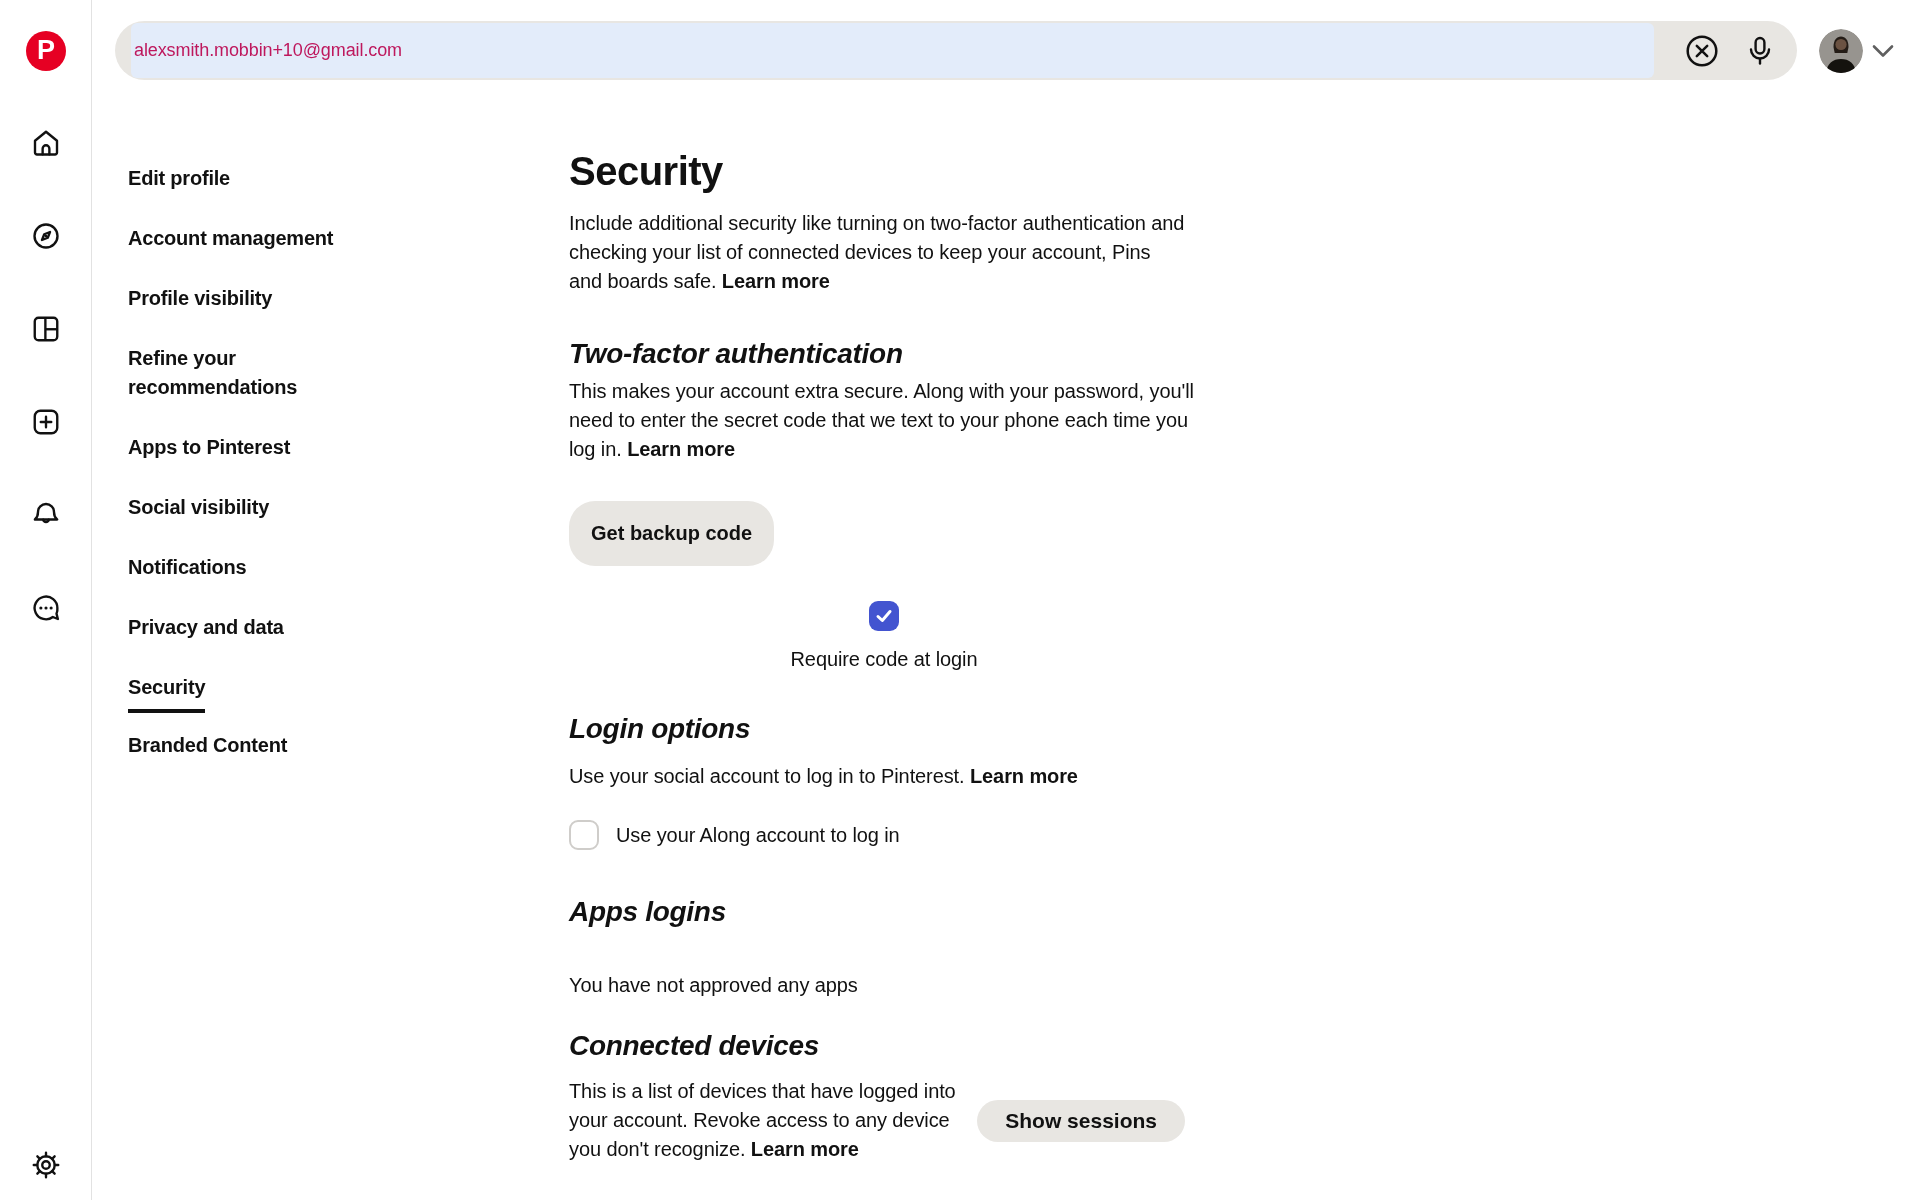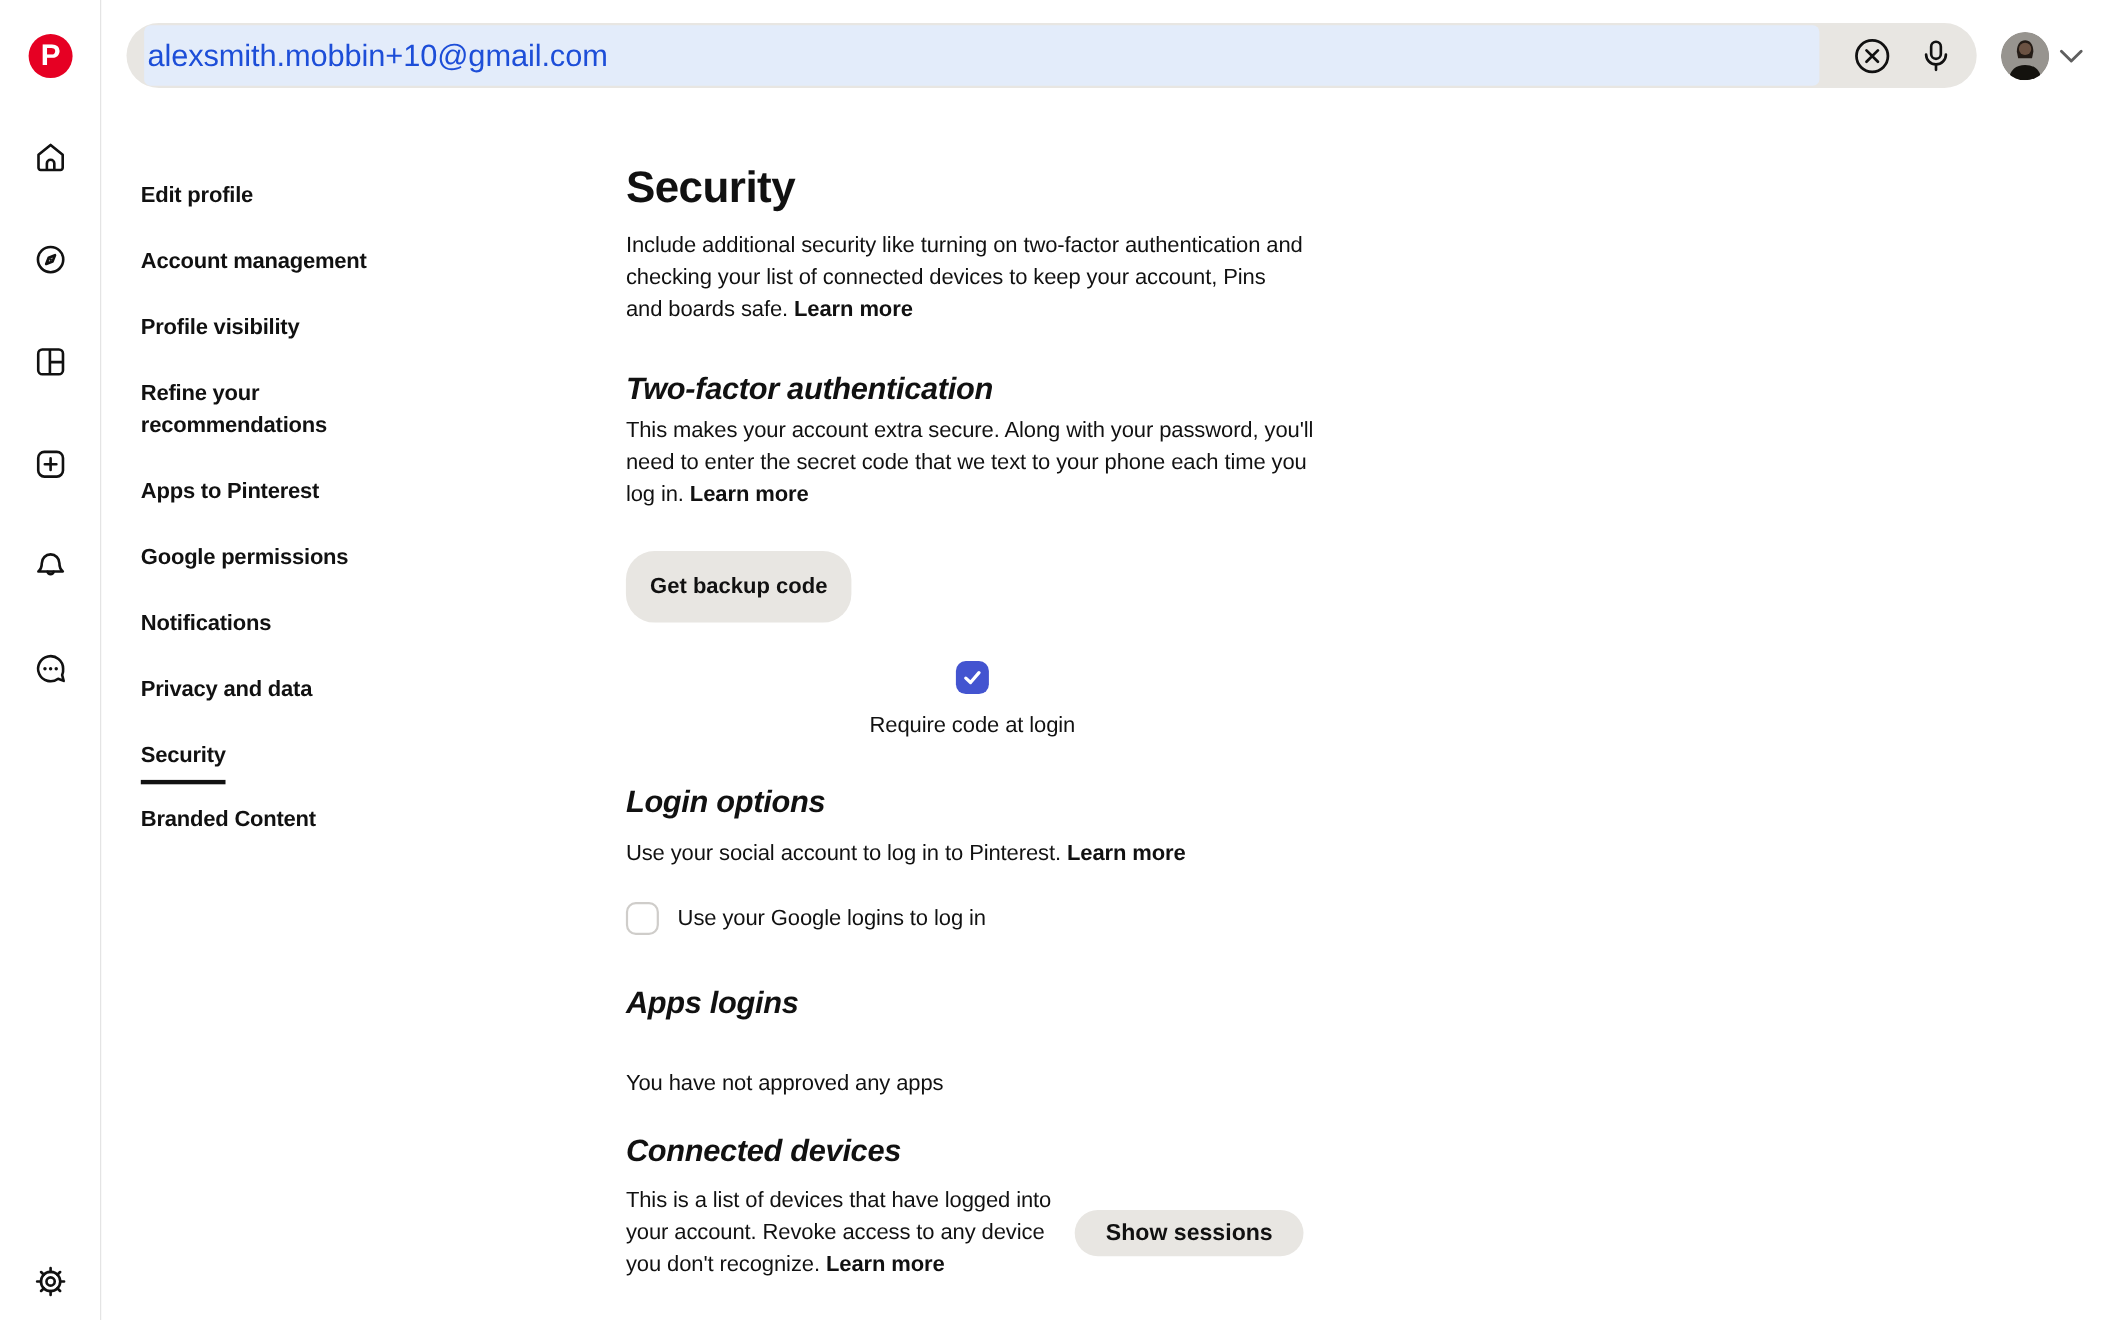--- a/index.html
+++ b/index.html
@@ -32,21 +32,21 @@
   
   .search-pill {
     position: absolute; left: 115px; top: 21px; width: 1682px; height: 59px;
     background: #e8e6e2; border-radius: 30px; cursor: text;
   }
   .search-selection {
     position: absolute; left: 16px; top: 2px; bottom: 2px; width: 1523px;
     background: #e3ecfa; border-radius: 6px;
     display: flex; align-items: center; padding-left: 3px;
   }
-  .search-text { font-size: 28px; color: #1d4ed8; letter-spacing: -0.1px; }
+  .search-text { font-size: 18px; color: #be185d; letter-spacing: -0.1px; }
   .pill-icon { position: absolute; top: 13px; width: 34px; height: 34px; cursor: pointer; }
   .pill-icon svg { width: 34px; height: 34px; display: block; }
   .clear-pos { right: 78px; }
   .mic-pos { right: 20px; }
   .avatar { position: absolute; left: 1819px; top: 29px; width: 44px; height: 44px; border-radius: 50%; overflow: hidden; cursor: pointer; }
   .avatar svg { width: 44px; height: 44px; display: block; }
   .chevron { position: absolute; left: 1870px; top: 42px; width: 26px; height: 18px; cursor: pointer; }
   .chevron svg { width: 26px; height: 18px; display: block; }
   
   .settings-nav { position: absolute; left: 128px; top: 164px; width: 240px; }
@@ -175,21 +175,21 @@
   </svg>
 </div>
 
 <nav class="settings-nav">
   <ul>
     <li>Edit profile</li>
     <li>Account management</li>
     <li>Profile visibility</li>
     <li class="two-line">Refine your recommendations</li>
     <li>Apps to Pinterest</li>
-    <li>Google permissions</li>
+    <li>Social visibility</li>
     <li>Notifications</li>
     <li>Privacy and data</li>
     <li class="selected"><span>Security</span></li>
     <li>Branded Content</li>
   </ul>
 </nav>
 
 <main class="main">
   <h1 class="h1">Security</h1>
 
@@ -207,21 +207,21 @@
       </svg>
     </div>
     <span class="cb-label">Require code at login</span>
   </div>
 
   <h2 class="h2" style="margin-top:42px;">Login options</h2>
   <p class="body-text" style="margin-top:17px;"><span>Use your social account to log in to Pinterest. </span><span class="learn-more">Learn more</span></p>
 
   <div class="cb-row" style="margin-top:29px;">
     <div class="checkbox unchecked"></div>
-    <span class="cb-label">Use your Google logins to log in</span>
+    <span class="cb-label">Use your Along account to log in</span>
   </div>
 
   <h2 class="h2" style="margin-top:46px;">Apps logins</h2>
 
   <p class="body-text" style="margin-top:43px;">You have not approved any apps</p>
 
   <h2 class="h2" style="margin-top:30px;">Connected devices</h2>
   <div class="devices-row">
     <p class="body-text"><span>This is a list of devices that have logged into your account. Revoke access to any device you don't recognize. </span><span class="learn-more">Learn more</span></p>
     <button class="btn btn-sessions">Show sessions</button>

